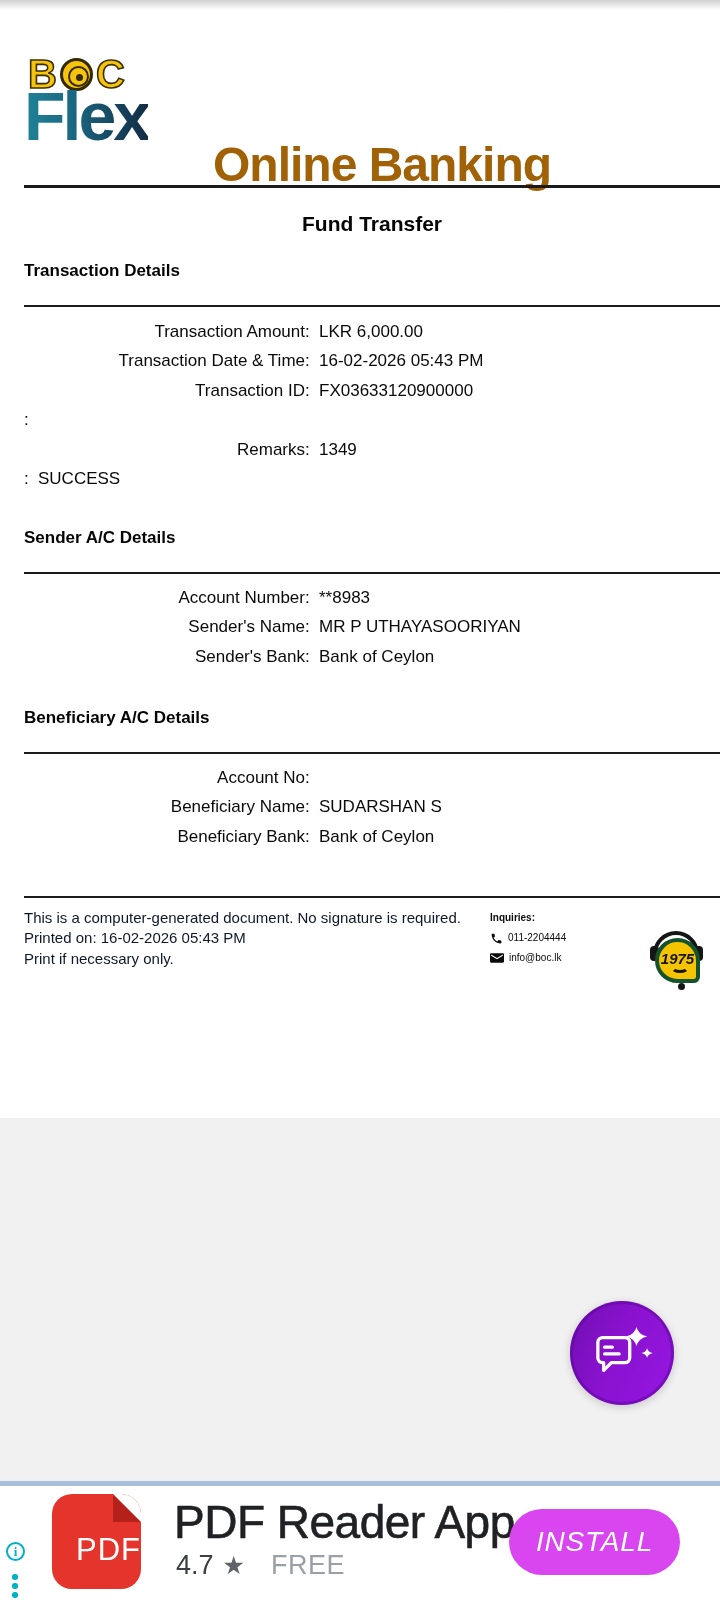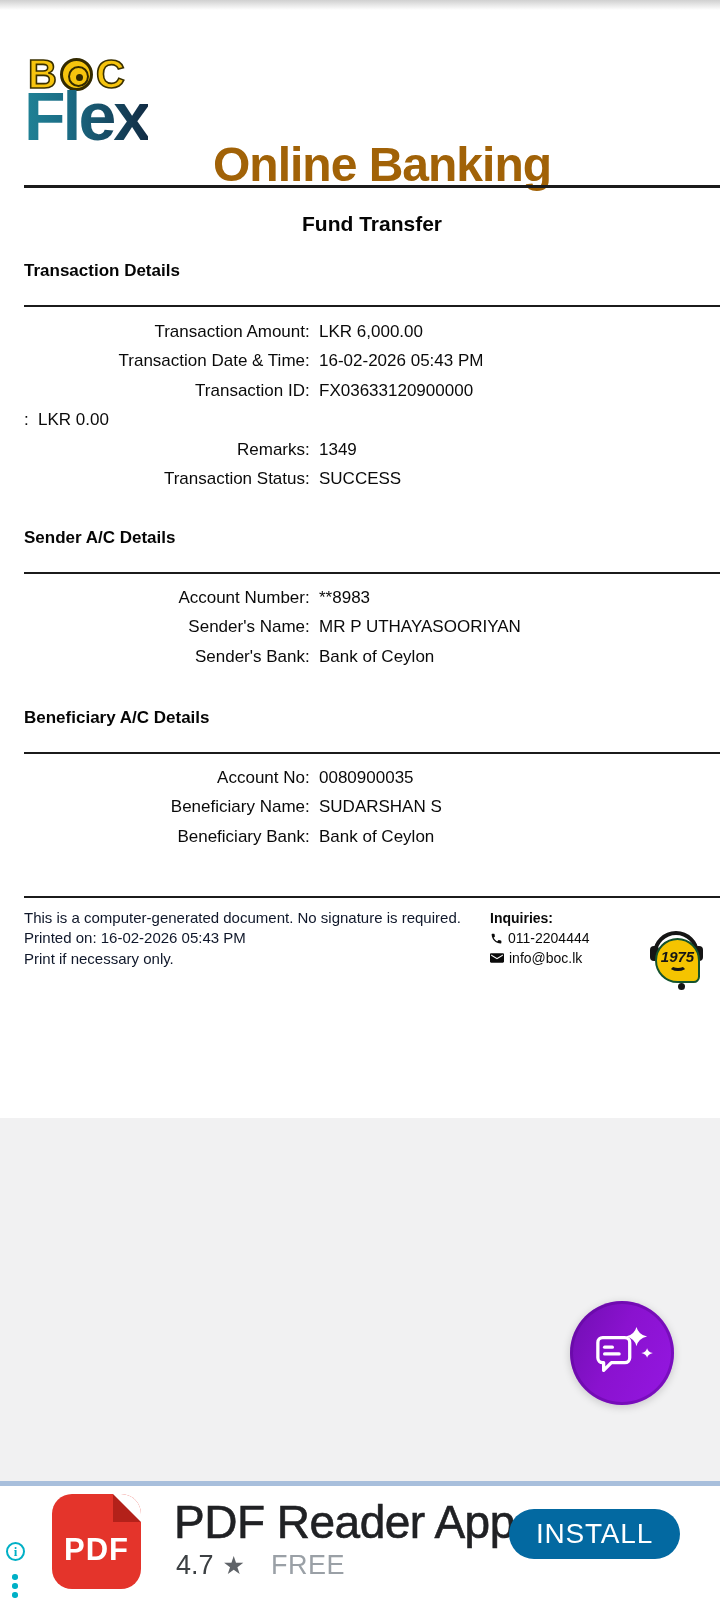--- a/index.html
+++ b/index.html
@@ -42,36 +42,36 @@
   .sec-heading { left:24px; font-size:17px; font-weight:700; color:#050505; }
   .rows { left:24px; width:690px; }
   .row { display:flex; line-height:29.4px; font-size:17px; color:#0a0a0a; }
   .row .lbl { width:281px; flex:none;text-align:right; }
   .row .sep { width:14px; flex:none; }
   .row .sep::before { content:":"; }
   .row .val { flex:1; white-space:nowrap; }
 
   
   .foot-notes { left:24px; top:908px; font-size:15px; line-height:20.4px; color:#0f172a; }
-  .inquiries { left:490px; top:908px; font-size:14px; line-height:20px; color:#0a0a0a; }
+  .inquiries { left:490px; top:908px; font-size:10px; line-height:20px; color:#0a0a0a; }
   .inq-label { font-weight:700; }
   .inq-line { display:flex; align-items:center; gap:5px; }
   .inq-line svg { flex:none; }
 
   
   .hotline { left:650px; top:931px; width:70px; height:58px; }
   .hl-band { position:absolute; left:3px; top:0; width:46px; height:46px;
     border:4.5px solid #151515; border-radius:50%;
     clip-path:inset(0 0 55% 0); }
   .hl-pad-l { position:absolute; left:0; top:15px; width:9px; height:15px;
     border-radius:4px; background:#151515; }
   .hl-pad-r { position:absolute; left:44px; top:15px; width:9px; height:15px;
     border-radius:4px; background:#151515; }
   .hl-bubble { position:absolute; left:5px; top:7px; width:45px; height:45px;
-    border-radius:50% 50% 14% 50%; background:#f5c400; border:2px solid #14532d;
+    border-radius:50% 50% 14% 50%; background:#f5c400; border:4px solid #14532d;
     transform:rotate(0deg); }
   .hl-num { position:absolute; left:0; top:8px; width:100%; text-align:center;
     font-size:15px; font-weight:700; font-style:italic; color:#151515; }
   .hl-smile { position:absolute; left:12px; top:20px; width:18px; height:11px;
     border:3px solid transparent; border-bottom-color:#151515; border-radius:50%; }
   .hl-mic { position:absolute; left:28px; top:52px; width:7px; height:7px;
     border-radius:50%; background:#151515; }
 
   
   .gray-area { left:0; top:1118px; width:720px; height:363px; background:#f1f1f2; }
@@ -87,34 +87,34 @@
     border:2px solid #00b0c6; border-radius:50%; color:#00b0c6;
     font-size:13px; font-weight:700; text-align:center; line-height:15px;
     font-family:"Liberation Serif", serif; }
   .dots { position:absolute; left:12px; top:88px; display:flex;
     flex-direction:column; gap:3.5px; }
   .dots i { width:5.5px; height:5.5px; border-radius:50%; background:#00b0c6; }
   .pdf-ic { position:absolute; left:52px; top:8px; width:89px; height:95px;
     border-radius:20px; background:#e4342b; overflow:hidden; }
   .pdf-fold { position:absolute; right:0; top:0; width:28px; height:28px;
     background:linear-gradient(to top right, #b3211a 0%, #b3211a 49%, #ffffff 51%, #ffffff 100%); }
-  .pdf-txt { position:absolute; left:0; top:38px; width:100%; text-align:center;
-    font-size:31px; font-weight:700; letter-spacing:1px; color:#fff; }
+  .pdf-txt { position:absolute; left:0; top:38px; width:100%; text-align:right;
+    font-size:31px; font-weight:400; letter-spacing:1px; color:#fff; }
   .app-title { position:absolute; left:174px; top:12px; font-size:46px;
     font-weight:500; -webkit-text-stroke:0.6px #202124; color:#202124;
     letter-spacing:-0.5px; line-height:48px; white-space:nowrap; }
   .rating-row { position:absolute; left:176px; top:64px; display:flex;
     align-items:center; font-size:27px; }
   .rating-val { color:#3c4043; }
   .star { color:#5f6368; font-size:25px; margin:0 10px 0 9px; }
   .price { color:#9aa0a6; letter-spacing:0.5px; margin-left:16px; }
-  .install-btn { position:absolute; left:509px; top:23px; width:171px; height:50px;
-    border-radius:34px; background:#0369a1; border:none; color:#fff;
+  .install-btn { position:absolute; left:509px; top:23px; width:171px; height:66px;
+    border-radius:34px; background:#d946ef; border:none; color:#fff;
     font-size:28px; letter-spacing:0.8px; font-family:inherit;
-    display:flex; align-items:center; justify-content:center; cursor:pointer; }
+    display:flex; align-items:center; justify-content:center; cursor:pointer;font-style:italic; }
 </style>
 </head>
 <body>
 
 <div class="abs top-shadow"></div>
 
 <div class="abs boc-row">
   <span class="boc-letter">B</span>
   <span class="boc-emblem"></span>
   <span class="boc-letter">C</span>
@@ -138,29 +138,27 @@
       <span class="sep"></span>
       <span class="val">16-02-2026 05:43 PM</span>
   </div>
   <div class="row">
     <span class="lbl">Transaction ID</span>
       <span class="sep"></span>
       <span class="val">FX03633120900000</span>
   </div>
   <div class="row">
       <span class="sep"></span>
-      <span class="val">LKR 0.00</span>
   </div>
   <div class="row">
     <span class="lbl">Remarks</span>
       <span class="sep"></span>
       <span class="val">1349</span>
   </div>
   <div class="row">
-    <span class="lbl">Transaction Status</span>
       <span class="sep"></span>
       <span class="val">SUCCESS</span>
   </div>
 </div>
 
 <div class="abs sec-heading" style="top:528px;">Sender A/C Details</div>
 <div class="abs hr-thin" style="top:572px;"></div>
 <div class="abs rows" style="top:583px;">
   <div class="row">
     <span class="lbl">Account Number</span>
@@ -178,21 +176,20 @@
       <span class="val">Bank of Ceylon</span>
   </div>
 </div>
 
 <div class="abs sec-heading" style="top:708px;">Beneficiary A/C Details</div>
 <div class="abs hr-thin" style="top:752px;"></div>
 <div class="abs rows" style="top:763px;">
   <div class="row">
     <span class="lbl">Account No</span>
       <span class="sep"></span>
-      <span class="val">0080900035</span>
   </div>
   <div class="row">
     <span class="lbl">Beneficiary Name</span>
       <span class="sep"></span>
       <span class="val">SUDARSHAN S</span>
   </div>
   <div class="row">
     <span class="lbl">Beneficiary Bank</span>
       <span class="sep"></span>
       <span class="val">Bank of Ceylon</span>

